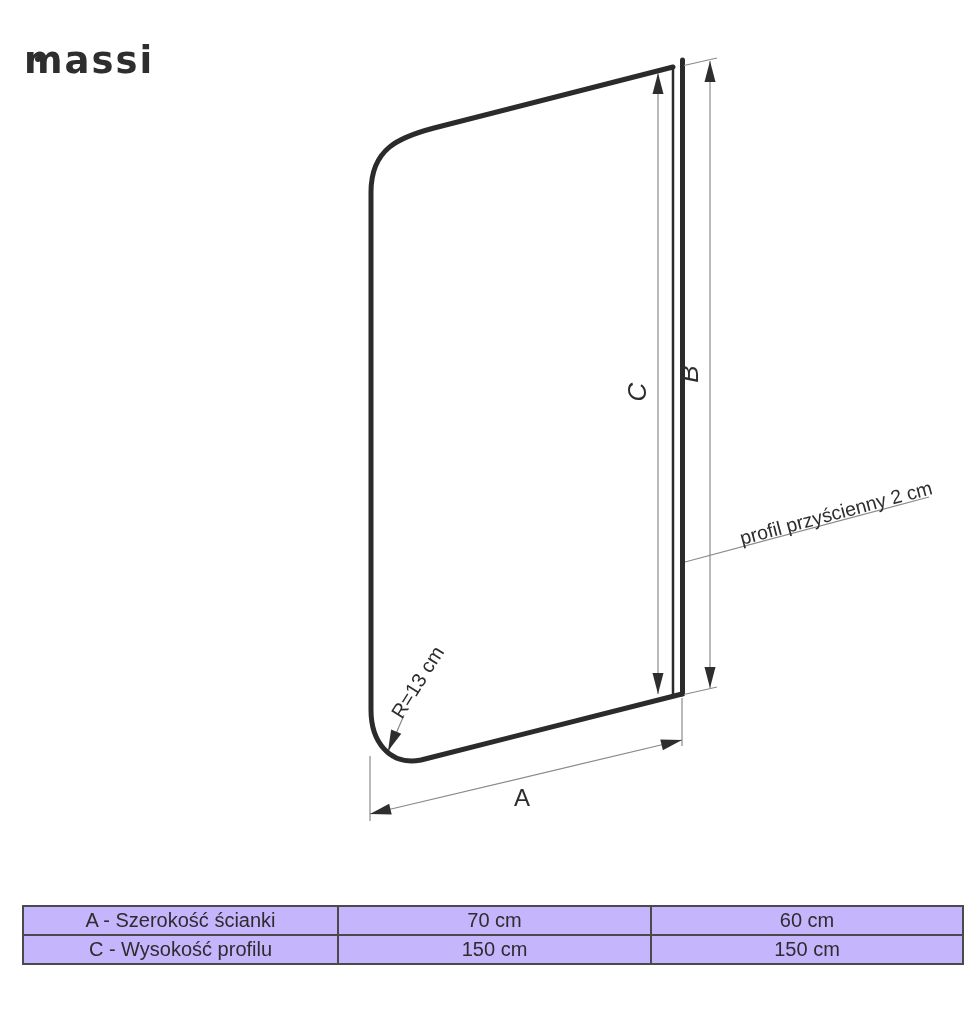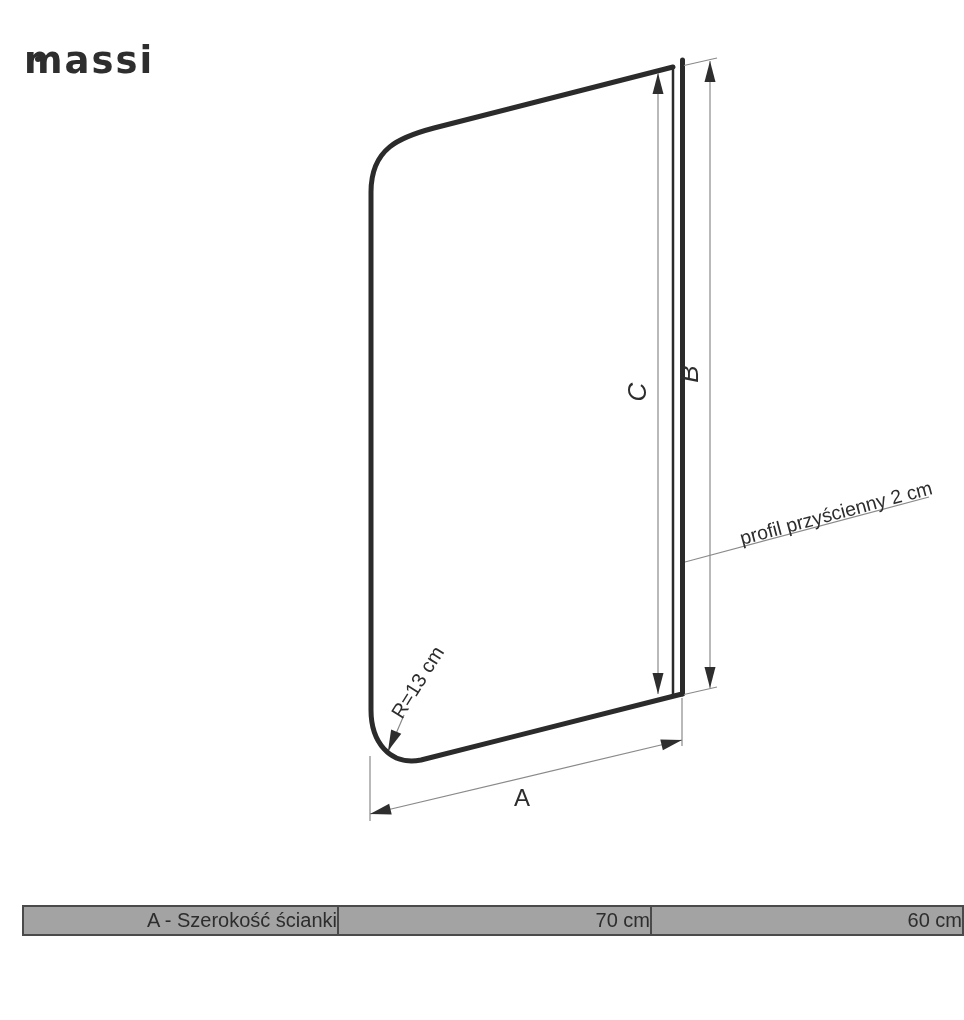--- a/index.html
+++ b/index.html
@@ -54,25 +54,25 @@
     left: 22px;
     top: 905px;
     width: 940px;
     border-collapse: collapse;
     table-layout: fixed;
   }
   .dims-table td {
     border: 2px solid #4a4a4a;
     height: 27px;
     padding: 0;
-    text-align: right;
+    text-align: center;
     vertical-align: middle;
     font-size: 20px;
     color: #2d2d2d;
-    background: #a3a3a3;
+    background: #c4b5fd;
     white-space: nowrap;
   }
   .dims-table col.c1 { width: 315px; }
   .dims-table col.c2 { width: 313px; }
   .dims-table col.c3 { width: 312px; }
 </style>
 </head>
 <body>
 
 <div class="screen">
@@ -136,16 +136,21 @@
         <col class="c1">
         <col class="c2">
         <col class="c3">
       </colgroup>
     <tbody>
       <tr>
         <td>A - Szerokość ścianki</td>
         <td>70 cm</td>
         <td>60 cm</td>
       </tr>
+      <tr>
+        <td>C - Wysokość profilu</td>
+        <td>150 cm</td>
+        <td>150 cm</td>
+      </tr>
     </tbody>
   </table>
 
 </div>
 
 </body></html>

